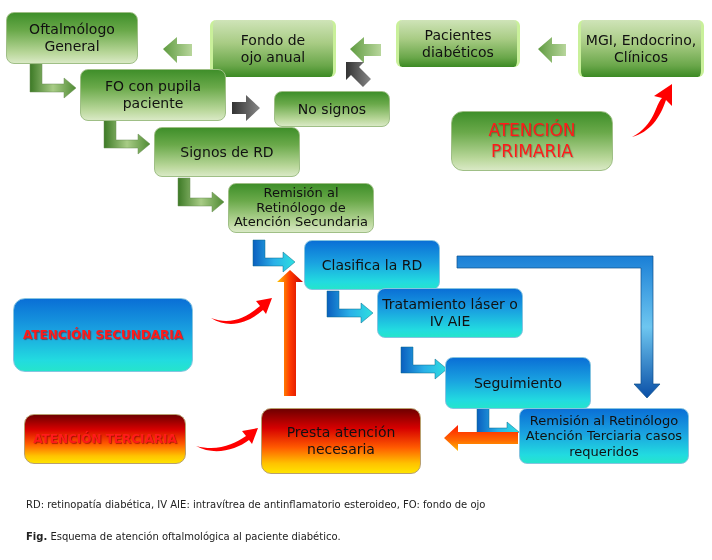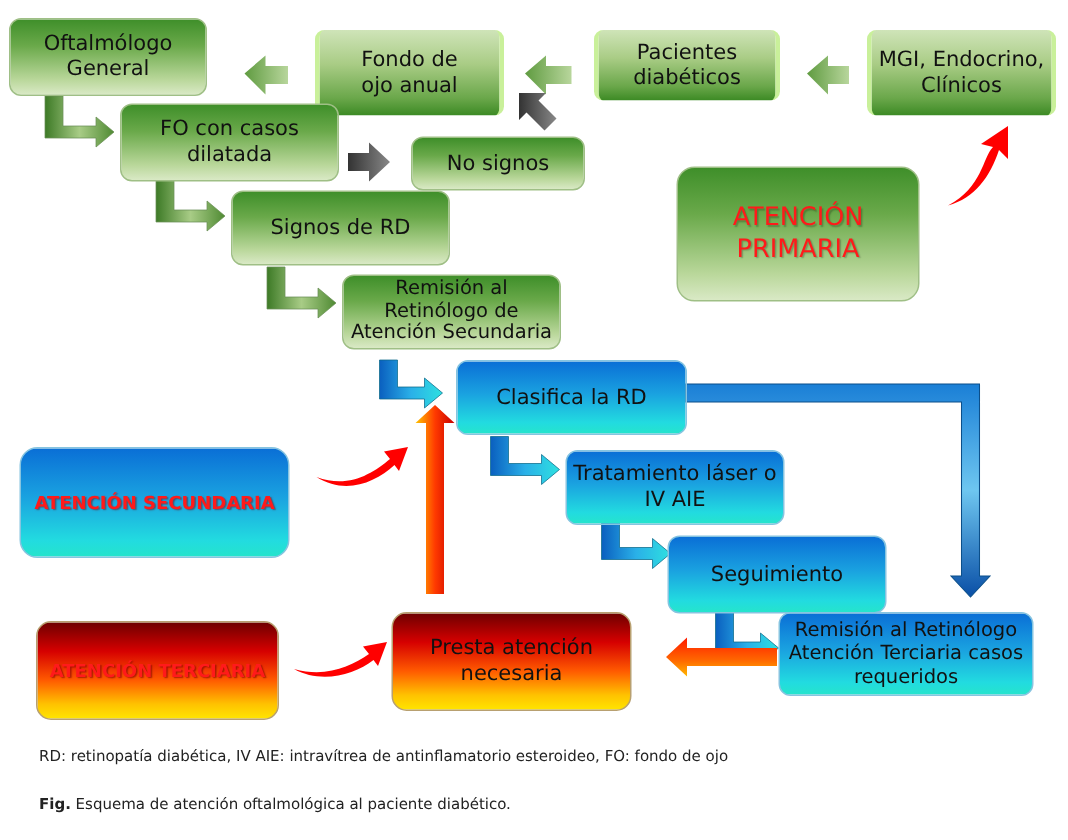--- a/index.html
+++ b/index.html
@@ -108,57 +108,57 @@
   <span>Fondo de ojo anual</span>
 </div>
 <div class="box g-flat t14" style="left:396px;top:20px;width:124px;height:47px;padding:0 22px;">
   <span>Pacientes diabéticos</span>
 </div>
 <div class="box g-flat t14" style="left:578px;top:20px;width:126px;height:57px;padding:0 4px;">
   <span>MGI, Endocrino, Clínicos</span>
 </div>
 
 <div class="box g-top t14" style="left:80px;top:69px;width:146px;height:52px;padding:0 20px;">
-  <span>FO con casos dilatada</span>
+  <span>FO con pupila paciente</span>
 </div>
 <div class="box g-top t14" style="left:274px;top:91px;width:116px;height:36px;">
   <span>No signos</span>
 </div>
 <div class="box g-top t14" style="left:154px;top:127px;width:146px;height:50px;">
   <span>Signos de RD</span>
 </div>
 <div class="box g-top t13" style="left:228px;top:183px;width:146px;height:50px;padding:0 2px;line-height:1.15;">
   <span>Remisión al Retinólogo de Atención Secundaria</span>
 </div>
 
-<div class="box g-top" style="left:451px;top:111px;width:162px;height:90px;border-radius:12px;">
+<div class="box g-top" style="left:451px;top:111px;width:162px;height:60px;border-radius:12px;">
   <span class="label-red" style="font-weight:normal;font-size:17px;text-shadow:1px 1px 1px rgba(0,0,0,0.25);">ATENCIÓN PRIMARIA</span>
 </div>
 
-<div class="box b-box t14" style="left:304px;top:240px;width:154px;height:50px;">
+<div class="box b-box t14" style="left:304px;top:240px;width:136px;height:50px;">
   <span>Clasifica la RD</span>
 </div>
-<div class="box b-box t14" style="left:377px;top:300px;width:146px;height:50px;padding:0 2px;">
+<div class="box b-box t14" style="left:377px;top:288px;width:146px;height:50px;padding:0 2px;">
   <span>Tratamiento  láser o IV AIE</span>
 </div>
 <div class="box b-box t14" style="left:445px;top:357px;width:146px;height:52px;text-align:center;">
   <span>Seguimiento</span>
 </div>
 <div class="box b-box t13" style="left:519px;top:408px;width:170px;height:56px;padding:0 2px;line-height:1.2;">
   <span>Remisión al Retinólogo Atención Terciaria casos requeridos</span>
 </div>
 
 <div class="box b-box" style="left:13px;top:298px;width:180px;height:74px;border-radius:12px;">
   <span class="label-red" style="text-shadow:1px 1px 1px rgba(120,0,0,0.5);">ATENCIÓN SECUNDARIA</span>
 </div>
 
 <div class="box r-box t14" style="left:261px;top:408px;width:160px;height:66px;border-radius:10px;">
   <span>Presta atención necesaria</span>
 </div>
-<div class="box r-box" style="left:24px;top:414px;width:162px;height:66px;border-radius:10px;">
+<div class="box r-box" style="left:24px;top:414px;width:162px;height:50px;border-radius:10px;">
   <span class="label-red" style="text-shadow:1px 1px 1px rgba(120,0,0,0.6);">ATENCIÓN TERCIARIA</span>
 </div>
 
 <div class="foot" style="top:499px;">
   <span>RD: retinopatía diabética, IV AIE: intravítrea de antinflamatorio esteroideo, FO: fondo de ojo</span>
 </div>
 <div class="foot" style="top:531px;">
   <b>Fig.</b>
   <span>Esquema de atención oftalmológica al paciente diabético.</span>
 </div>

